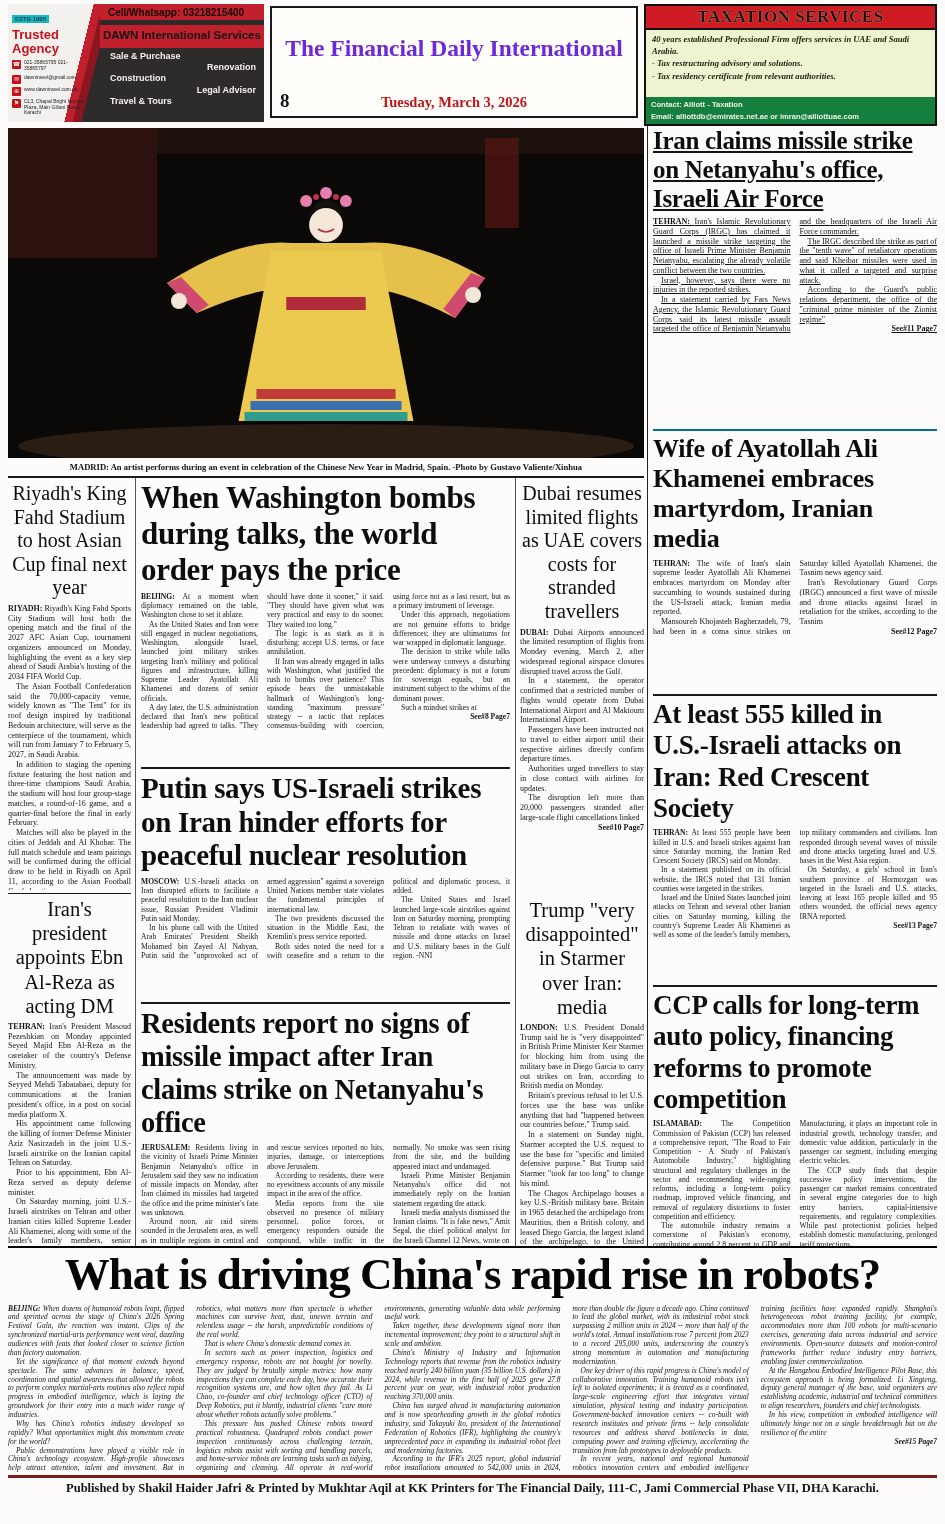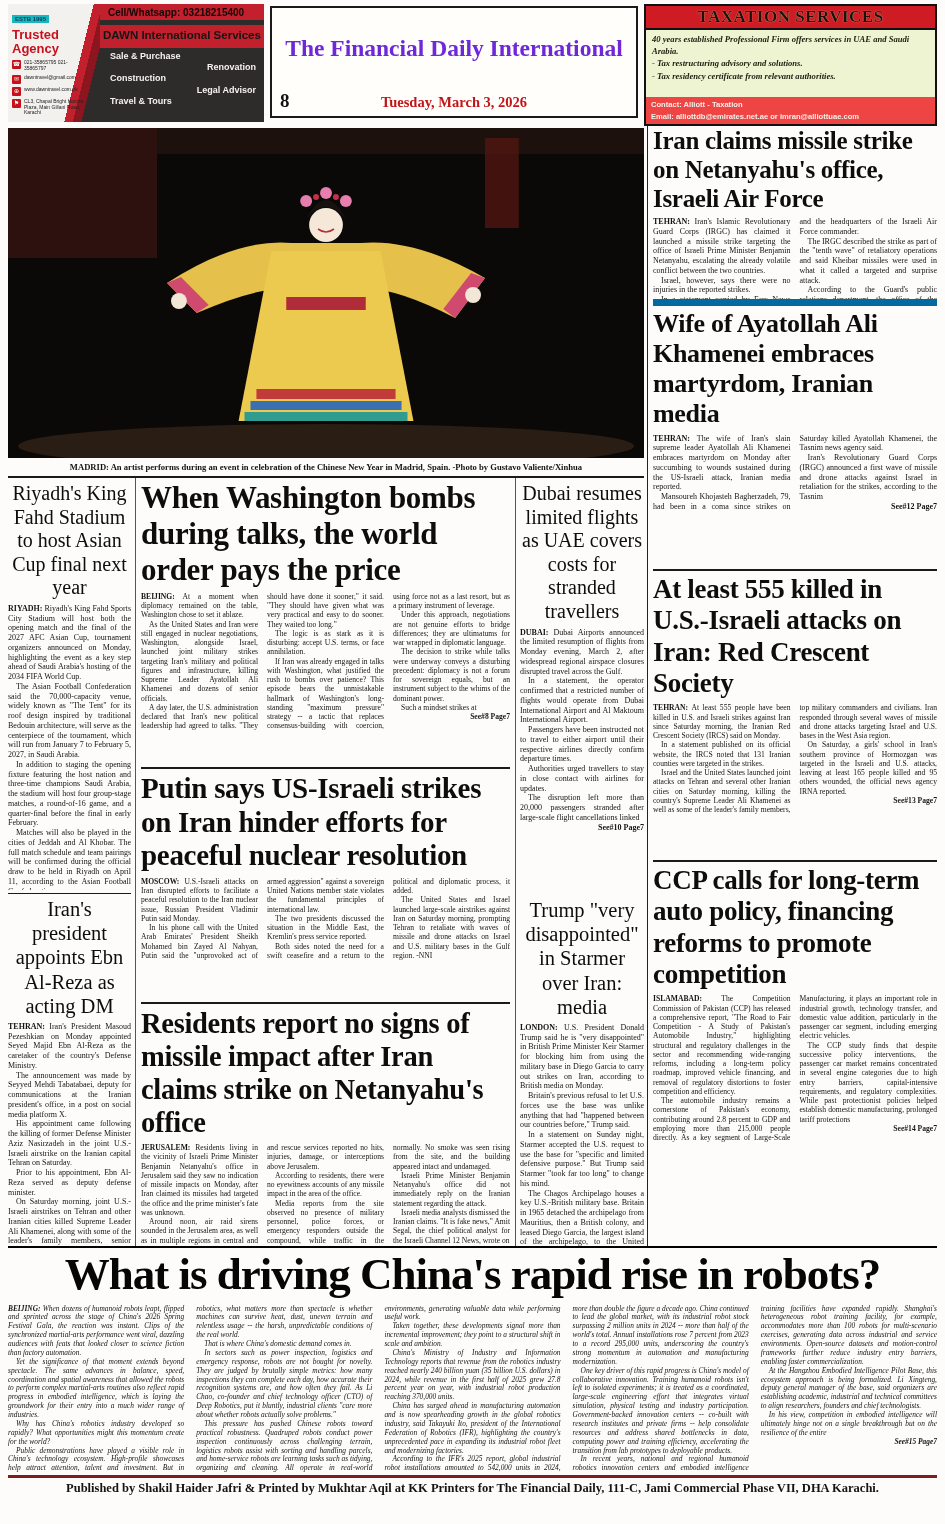--- a/index.html
+++ b/index.html
@@ -35,21 +35,21 @@
   .mast-title{color:#6d28d9;font-weight:bold;font-size:23.5px;text-align:center;white-space:nowrap;margin-bottom:28px;}
   .mast-bottom{display:flex;align-items:baseline;}
   .pageno{font-weight:bold;font-size:19px;color:#111;width:70px;}
   .mast-date{flex:1;text-align:center;color:#c01418;font-weight:bold;font-size:14.5px;margin-right:70px;}
   
   .ad-tax{width:293px;flex:none;border:2px solid #111;height:122px;display:flex;flex-direction:column;background:#eef3d2;}
   .tax-title{background:#cf1b24;color:#1c1008;font-weight:bold;font-size:17px;text-align:center;letter-spacing:.5px;padding:1px 0;border-bottom:2px solid #111;
     text-shadow:0 0 1px #f7e9b0;}
   .tax-body{flex:1;padding:4px 6px;font-style:italic;font-weight:bold;color:#232313;font-size:8.6px;line-height:1.35;}
   .tax-body div{margin-bottom:1px;}
-  .tax-foot{background:#ef4444;color:#f3f0e8;font-family:"Liberation Sans","DejaVu Sans",sans-serif;font-weight:bold;font-size:7.6px;line-height:1.5;padding:2px 5px;}
+  .tax-foot{background:#15803d;color:#f3f0e8;font-family:"Liberation Sans","DejaVu Sans",sans-serif;font-weight:bold;font-size:7.6px;line-height:1.5;padding:2px 5px;}
 
   
   .main-row{display:flex;height:1120px;}
   .left-main{width:640px;flex:none;display:flex;flex-direction:column;border-right:1.5px solid #222;padding-right:3px;}
   .right-col{flex:1;padding-left:5px;display:flex;flex-direction:column;overflow:hidden;}
 
   .photo{margin:2px 0 0 0;height:330px;background:#0a0807;overflow:hidden;}
   .photo svg{display:block;width:100%;height:100%;}
   .caption{height:20px;font-size:8.6px;font-weight:bold;text-align:center;padding-top:4px;border-bottom:2px solid #1a1a1a;}
 
@@ -77,21 +77,21 @@
   .fs80{font-size:8px;line-height:1.22;}
   .cols2{columns:2;}
   .cols3{columns:3;}
   .cols5{columns:5;column-gap:12px;font-style:italic;}
 
   .art-riyadh{height:408px;}
   .art-washington{height:289px;border-bottom:2px solid #1a1a1a;margin-bottom:3px;}
   .art-putin{height:232px;border-bottom:2px solid #1a1a1a;margin-bottom:3px;}
   .art-dubai{height:416px;}
   .flexfill{flex:1;}
-  .art-iran{height:180px;border-bottom:7px solid #0369a1;}
+  .art-iran{height:305px;border-bottom:2px solid #0369a1;text-decoration:underline;}
   .art-wife{height:265px;border-bottom:2px solid #1a1a1a;padding-top:3px;}
   .art-red{height:291px;border-bottom:2px solid #1a1a1a;padding-top:3px;}
   .art-ccp{flex:1;padding-top:3px;}
 
   
   .robots{border-top:2.5px solid #000;height:229px;display:flex;flex-direction:column;overflow:hidden;padding-top:2px;}
   .robots h1{margin:0;font-size:45px;font-weight:bold;text-align:center;white-space:nowrap;line-height:1.1;letter-spacing:-1px;color:#060606;}
   .robots .abody{margin-top:5px;font-size:7.4px;line-height:1.2;}
 
   

